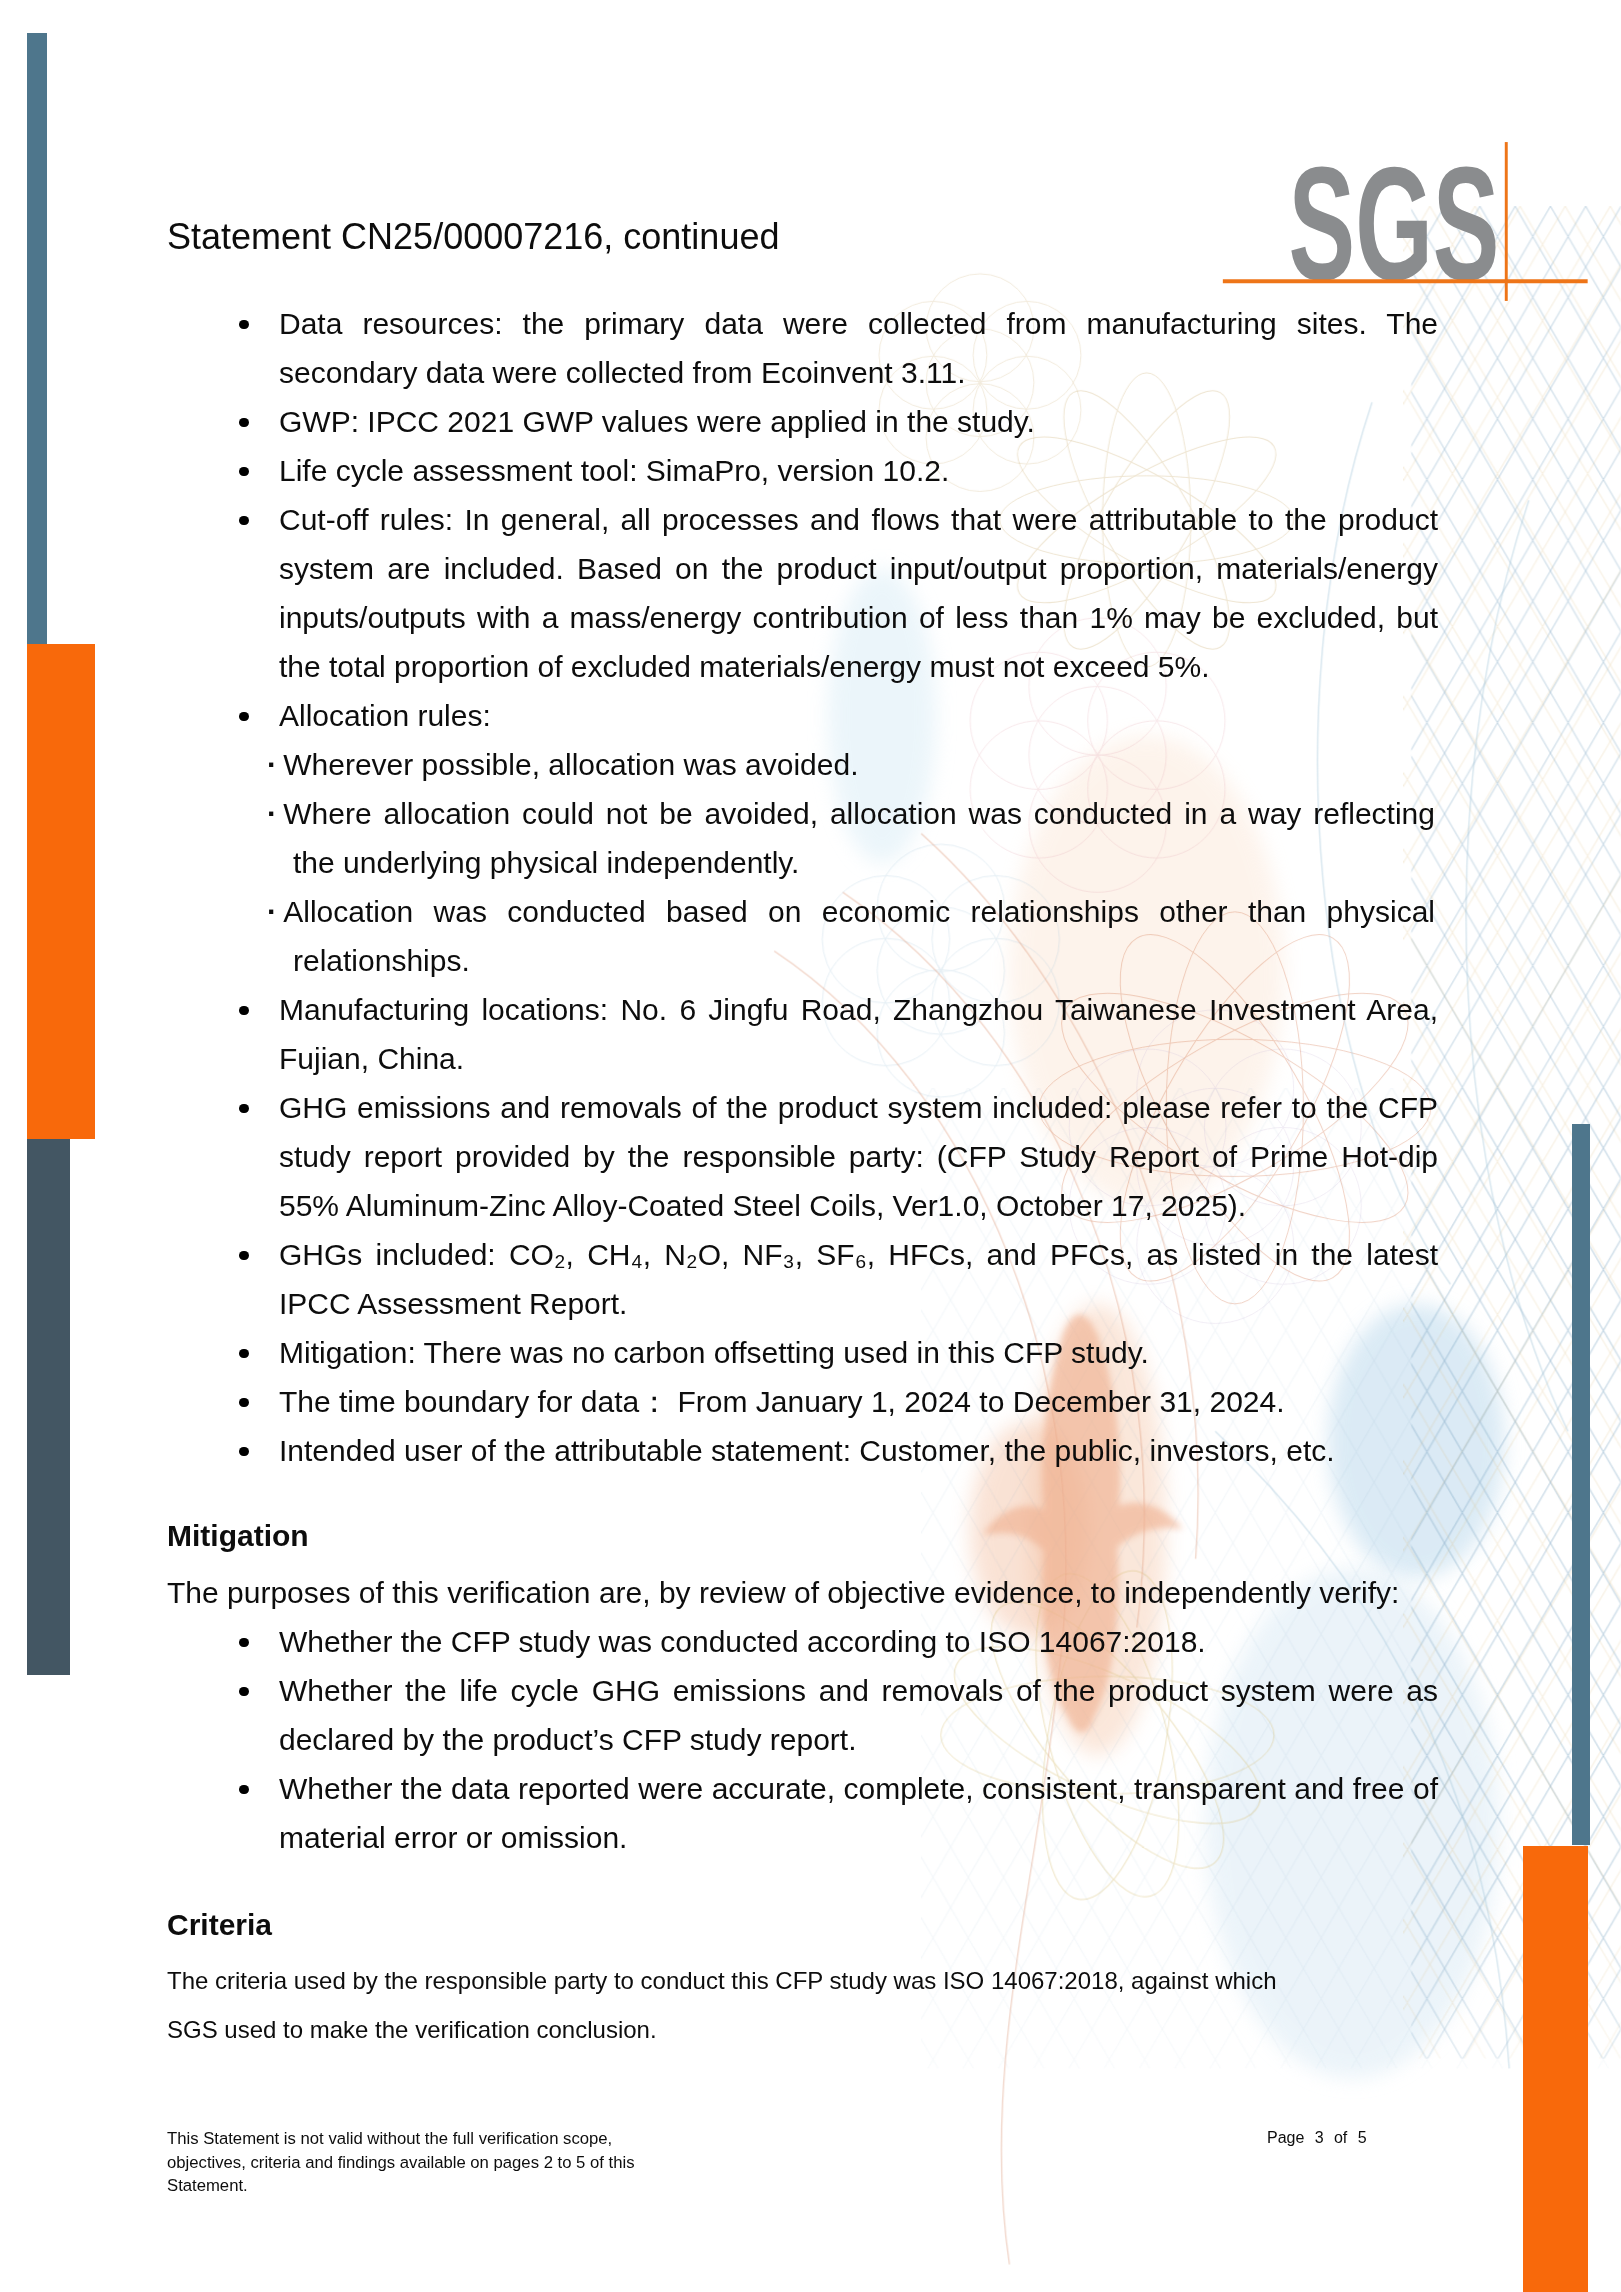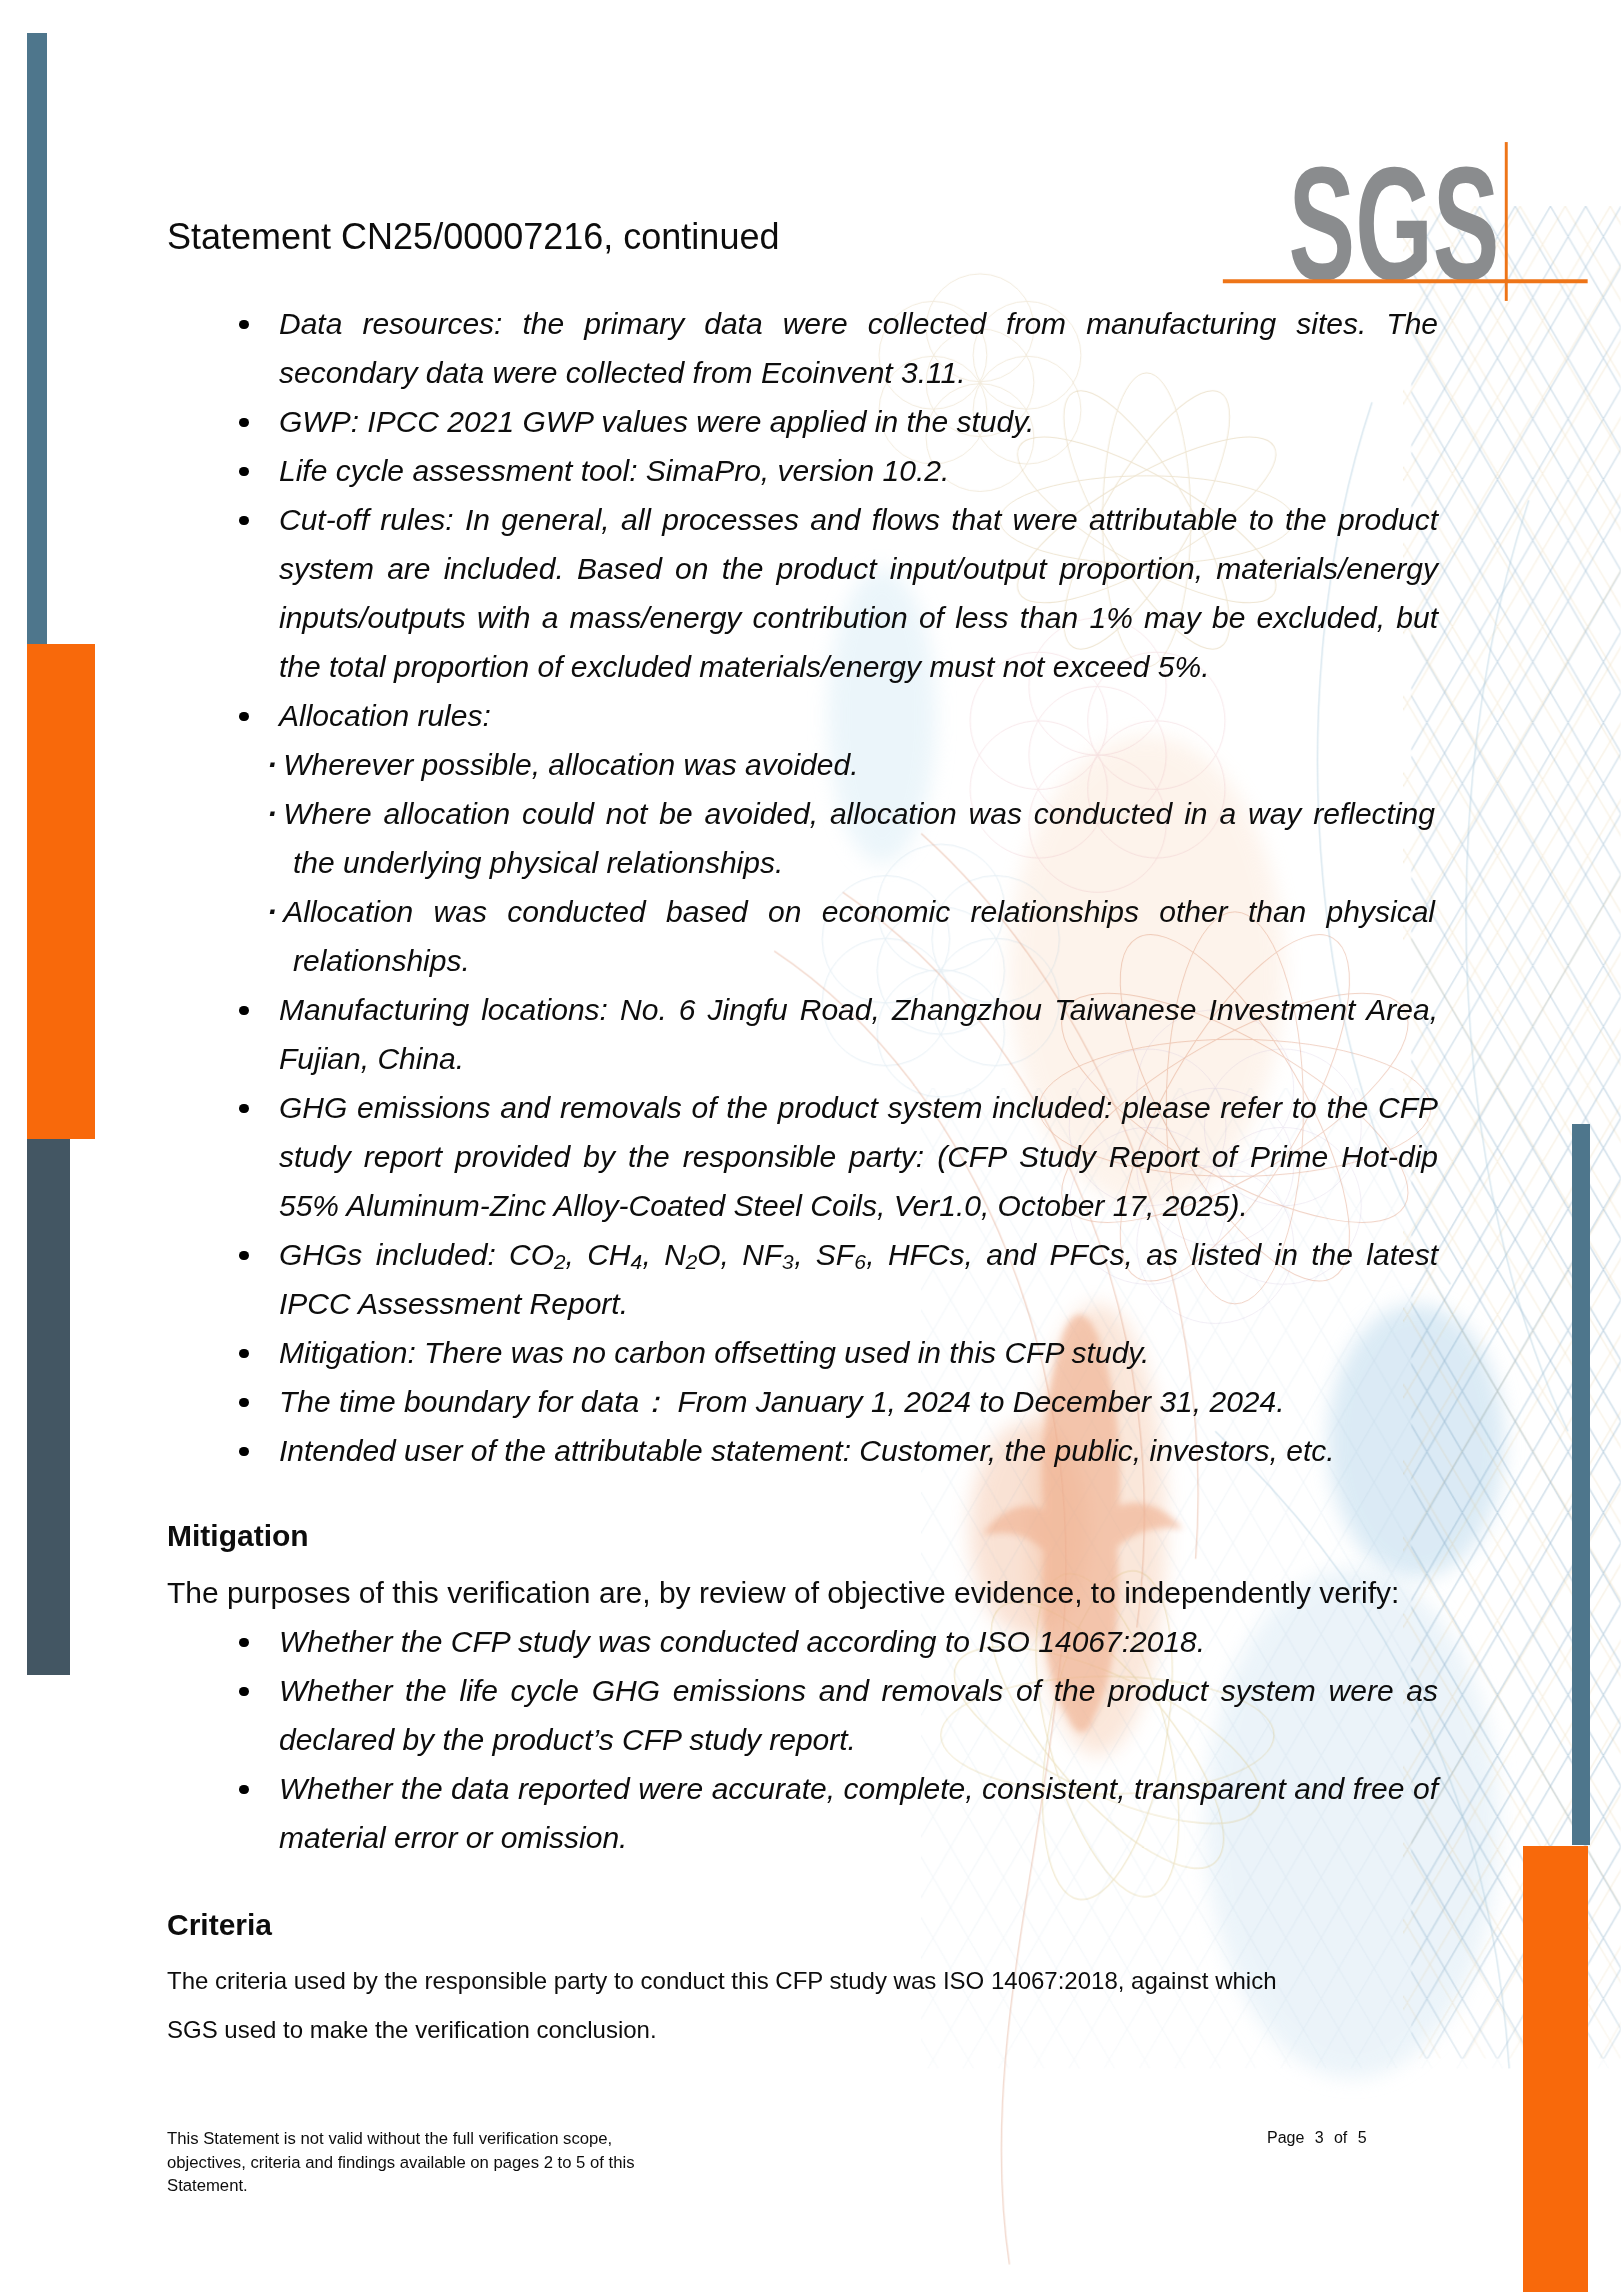--- a/index.html
+++ b/index.html
@@ -17,21 +17,21 @@
   .bar-left-dark    { left:26.5px;   top:1139px; width:43px; height:536px; background:#435663; }
   .bar-right-slate  { left:1572px; top:1124px; width:17.6px; height:721px; background:#4e768c; }
   .bar-right-orange { left:1523px; top:1846px; width:65px; height:447px; background:#f8690b; }
   .logo { position:absolute; left:1215px; top:137px; width:406px; height:169px; z-index:2; }
   
   .txt { position:absolute; z-index:3; }
   .header-line { left:167px; top:216px; font-size:36px; }
   .doc-list { list-style:none; margin:0; padding:0; }
   .doc-list > li {
     position:relative; padding-left:46px;
-    font-size:30px; line-height:49px; text-align:justify;font-style:italic;
+    font-size:30px; line-height:49px; text-align:justify;
   }
   .doc-list > li::before {
     content:""; position:absolute; left:5.9px; top:20.6px;
     width:9.8px; height:9.8px; border-radius:50%; background:#000;
   }
   .main-list { left:233px; top:299px; width:1205px; }
   .sub-list { list-style:none; margin:0 3px 0 -46px; padding:0; }
   .sub-list > li {
     position:relative; padding-left:60px; text-indent:-9.8px;
     font-size:30px; line-height:49px; text-align:justify;
@@ -186,21 +186,21 @@
 
   <ul class="txt doc-list main-list">
     <li><span>Data resources: the primary data were collected from manufacturing sites. The secondary data were collected from Ecoinvent 3.11.</span></li>
     <li><span>GWP: IPCC 2021 GWP values were applied in the study.</span></li>
     <li><span>Life cycle assessment tool: SimaPro, version 10.2.</span></li>
     <li><span>Cut-off rules: In general, all processes and flows that were attributable to the product system are included. Based on the product input/output proportion, materials/energy inputs/outputs with a mass/energy contribution of less than 1% may be excluded, but the total proportion of excluded materials/energy must not exceed 5%.</span></li>
     <li>
       <span>Allocation rules:</span>
       <ul class="sub-list">
         <li><span>Wherever possible, allocation was avoided.</span></li>
-        <li><span>Where allocation could not be avoided, allocation was conducted in a way reflecting the underlying physical relationships.</span></li>
+        <li><span>Where allocation could not be avoided, allocation was conducted in a way reflecting the underlying physical independently.</span></li>
         <li><span>Allocation was conducted based on economic relationships other than physical relationships.</span></li>
       </ul>
     </li>
     <li><span>Manufacturing locations: No. 6 Jingfu Road, Zhangzhou Taiwanese Investment Area, Fujian, China.</span></li>
     <li><span>GHG emissions and removals of the product system included: please refer to the CFP study report provided by the responsible party: (CFP Study Report of Prime Hot-dip 55% Aluminum-Zinc Alloy-Coated Steel Coils, Ver1.0, October 17, 2025).</span></li>
     <li><span>GHGs included: CO₂, CH₄, N₂O, NF₃, SF₆, HFCs, and PFCs, as listed in the latest IPCC Assessment Report.</span></li>
     <li><span>Mitigation: There was no carbon offsetting used in this CFP study.</span></li>
     <li><span>The time boundary for data： From January 1, 2024 to December 31, 2024.</span></li>
     <li><span>Intended user of the attributable statement: Customer, the public, investors, etc.</span></li>
   </ul>

